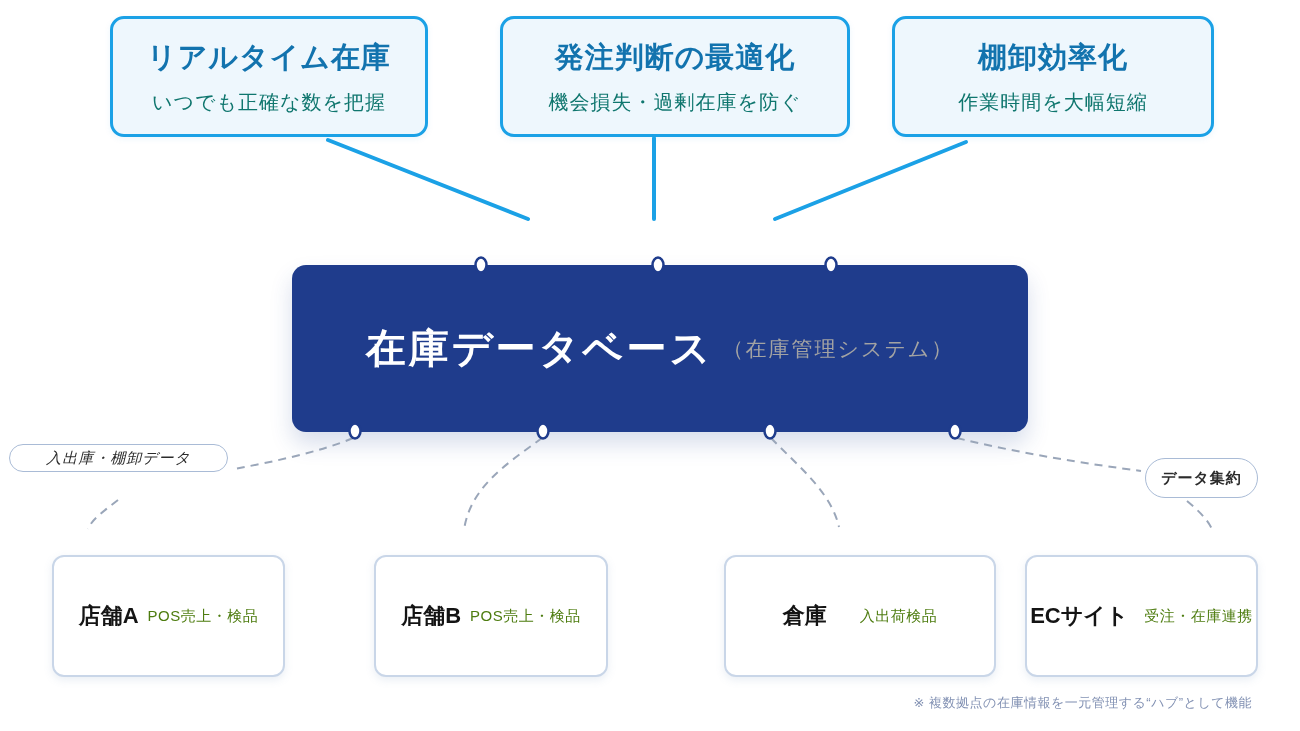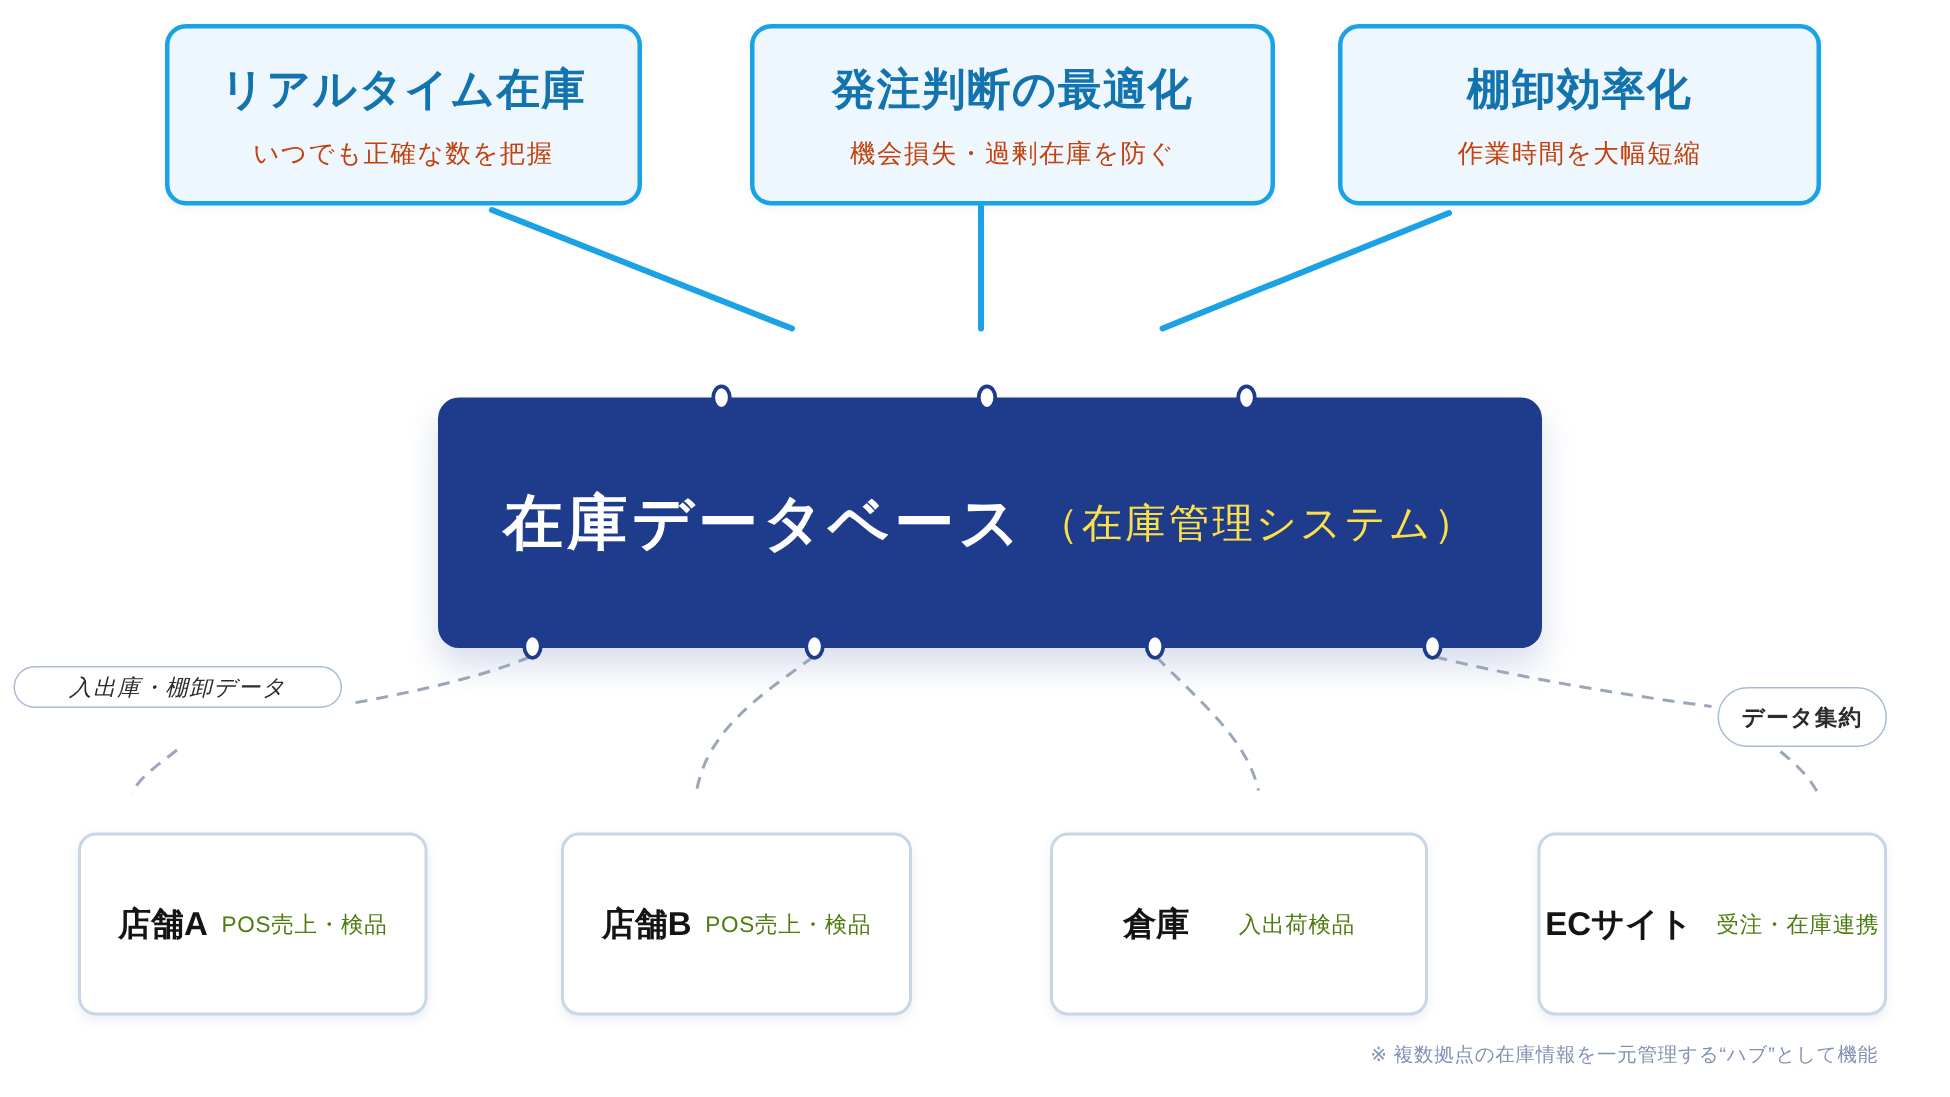--- a/index.html
+++ b/index.html
@@ -22,30 +22,30 @@
   .dashed-line{stroke:var(--dashed-line);stroke-width:2;stroke-dasharray:8 6;fill:none;}
   .port{fill:#ffffff;stroke:var(--hub-bg);stroke-width:2.5;}
 
   .benefit-card{
     position:absolute;top:16px;height:121px;box-sizing:border-box;z-index:1;
     background:var(--benefit-bg);border:3px solid var(--accent-cyan);border-radius:14px;
     display:flex;flex-direction:column;align-items:center;justify-content:center;gap:11px;
     box-shadow:0 2px 6px rgba(30,140,220,.08);
   }
   .benefit-title{font-size:29px;font-weight:bold;color:var(--benefit-title);letter-spacing:1px;white-space:nowrap;}
-  .benefit-sub{font-size:17px;color:#c2410c;letter-spacing:1px;white-space:nowrap;}
+  .benefit-sub{font-size:20px;color:#0f766e;letter-spacing:1px;white-space:nowrap;}
 
   .hub{
     position:absolute;left:292px;top:265px;width:736px;height:167px;z-index:1;
     background:var(--hub-bg);border-radius:14px;
     display:flex;flex-direction:row;align-items:center;justify-content:center;gap:9px;
     box-shadow:0 12px 22px rgba(40,70,150,.18);
   }
   .hub-title{font-size:40px;font-weight:bold;color:#ffffff;letter-spacing:3px;white-space:nowrap;}
-  .hub-sub{font-size:27px;color:#fde047;letter-spacing:2px;white-space:nowrap;}
+  .hub-sub{font-size:21px;color:#a3a3a3;letter-spacing:2px;white-space:nowrap;}
 
   .pill{
     position:absolute;z-index:3;box-sizing:border-box;background:#ffffff;
     border:1.5px solid var(--pill-border);border-radius:21px;
     display:flex;align-items:center;justify-content:center;
     font-size:15px;color:#2b2b2b;letter-spacing:1px;white-space:nowrap;
   }
   .pill-left{left:9px;top:444px;width:219px;height:28px;font-style:italic;}
   .pill-right{left:1145px;top:458px;width:113px;height:40px;font-weight:bold;}
 
@@ -119,21 +119,21 @@
   </div>
 
   <div class="source-card" style="left:52px;width:233px;">
     <div class="source-title">店舗A</div>
     <div class="source-sub">POS売上・検品</div>
   </div>
   <div class="source-card" style="left:374px;width:234px;">
     <div class="source-title">店舗B</div>
     <div class="source-sub">POS売上・検品</div>
   </div>
-  <div class="source-card" style="left:700px;width:252px;gap:33px;">
+  <div class="source-card" style="left:724px;width:272px;gap:33px;">
     <div class="source-title">倉庫</div>
     <div class="source-sub">入出荷検品</div>
   </div>
   <div class="source-card" style="left:1025px;width:233px;gap:16px;">
     <div class="source-title">ECサイト</div>
     <div class="source-sub">受注・在庫連携</div>
   </div>
 
   <div class="footnote">※ 複数拠点の在庫情報を一元管理する“ハブ”として機能</div>
 

